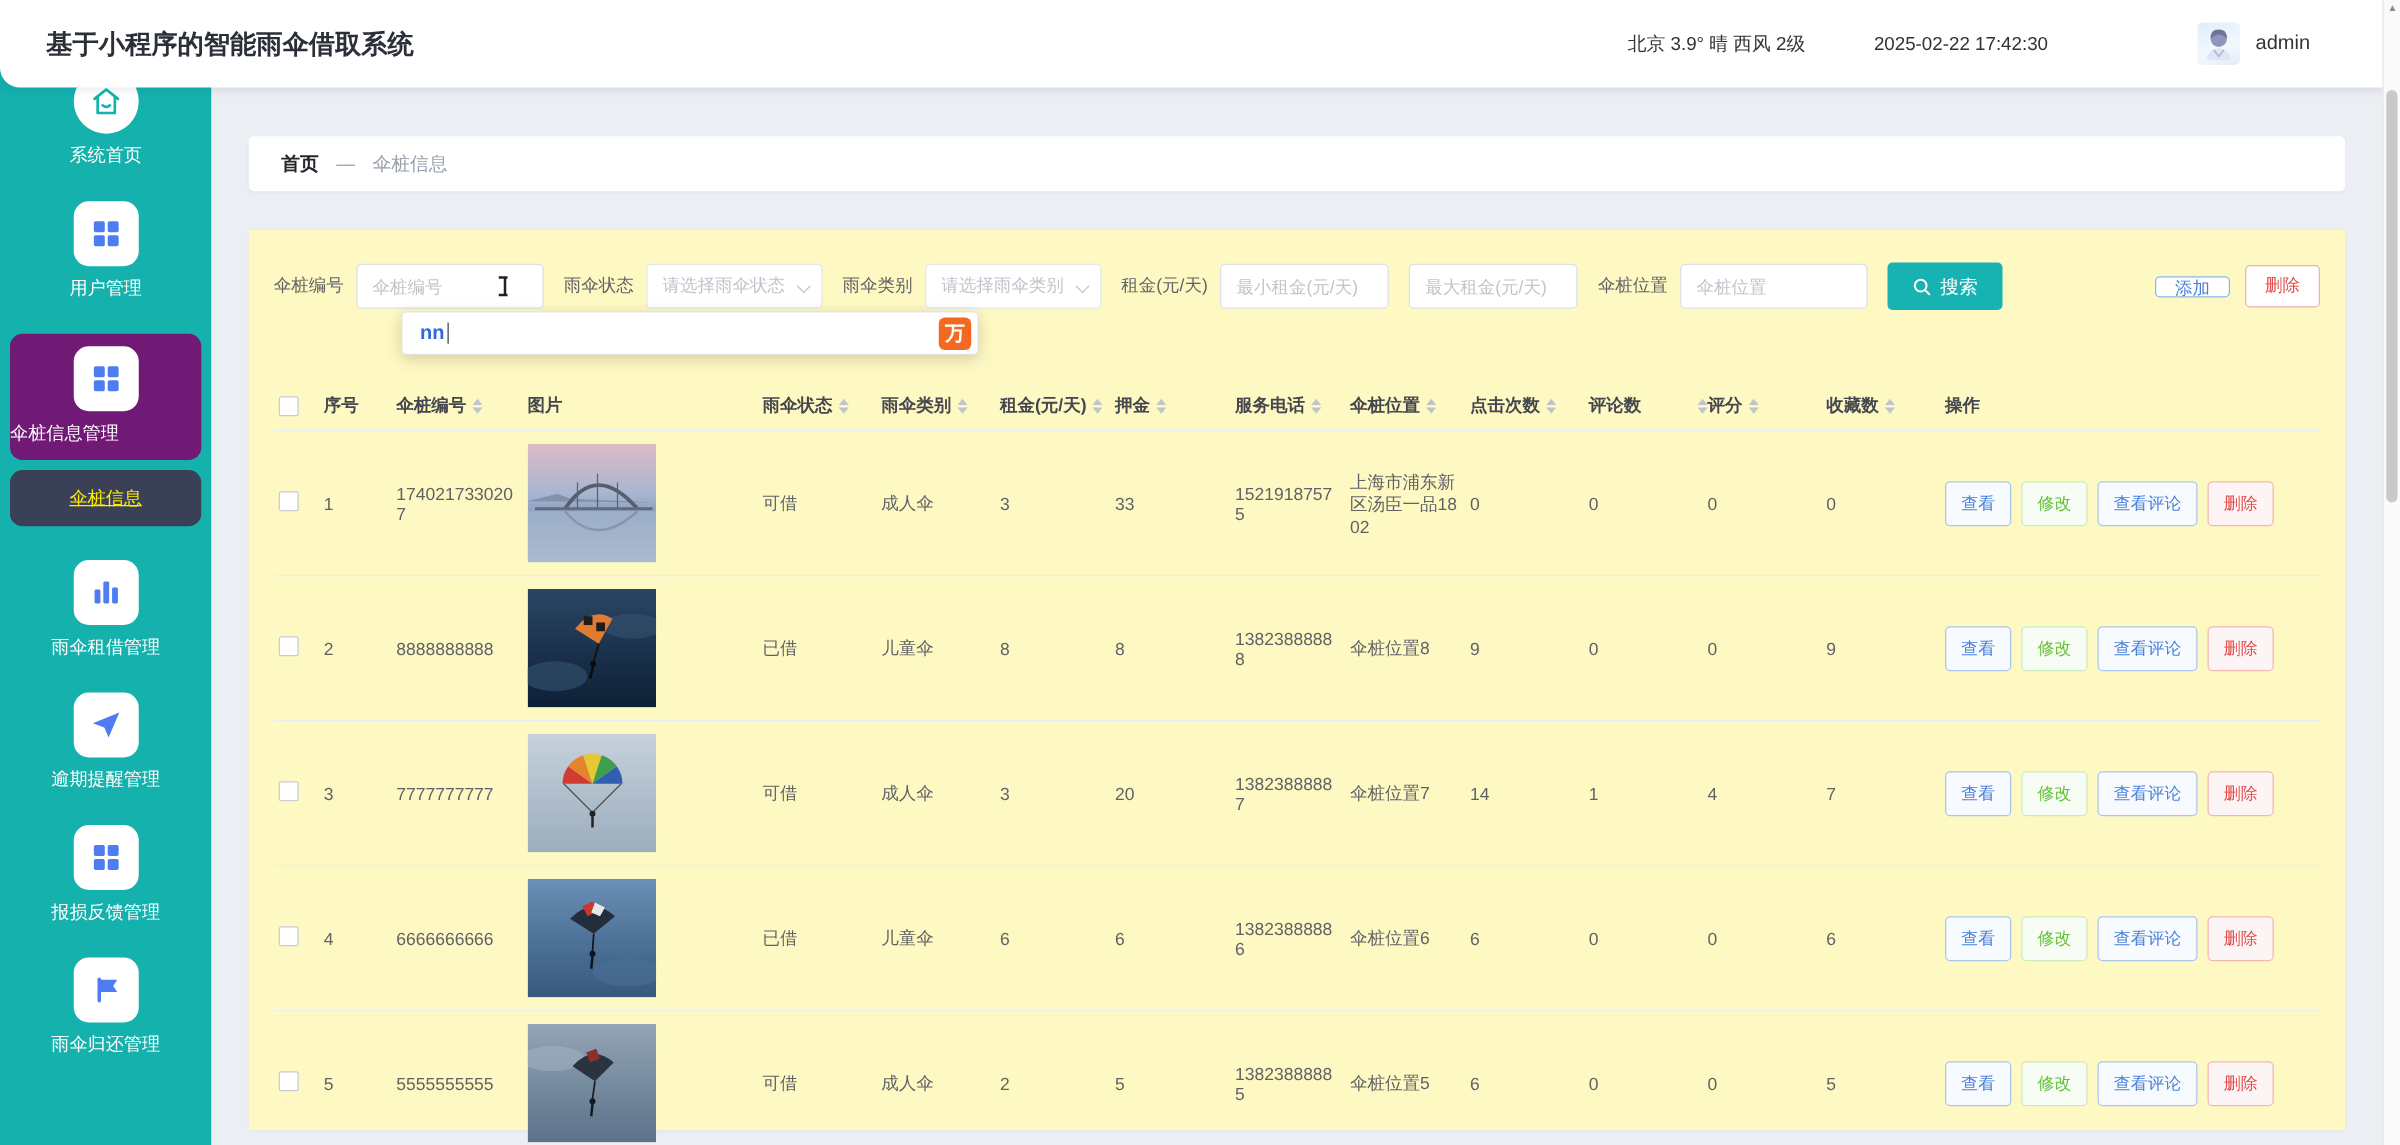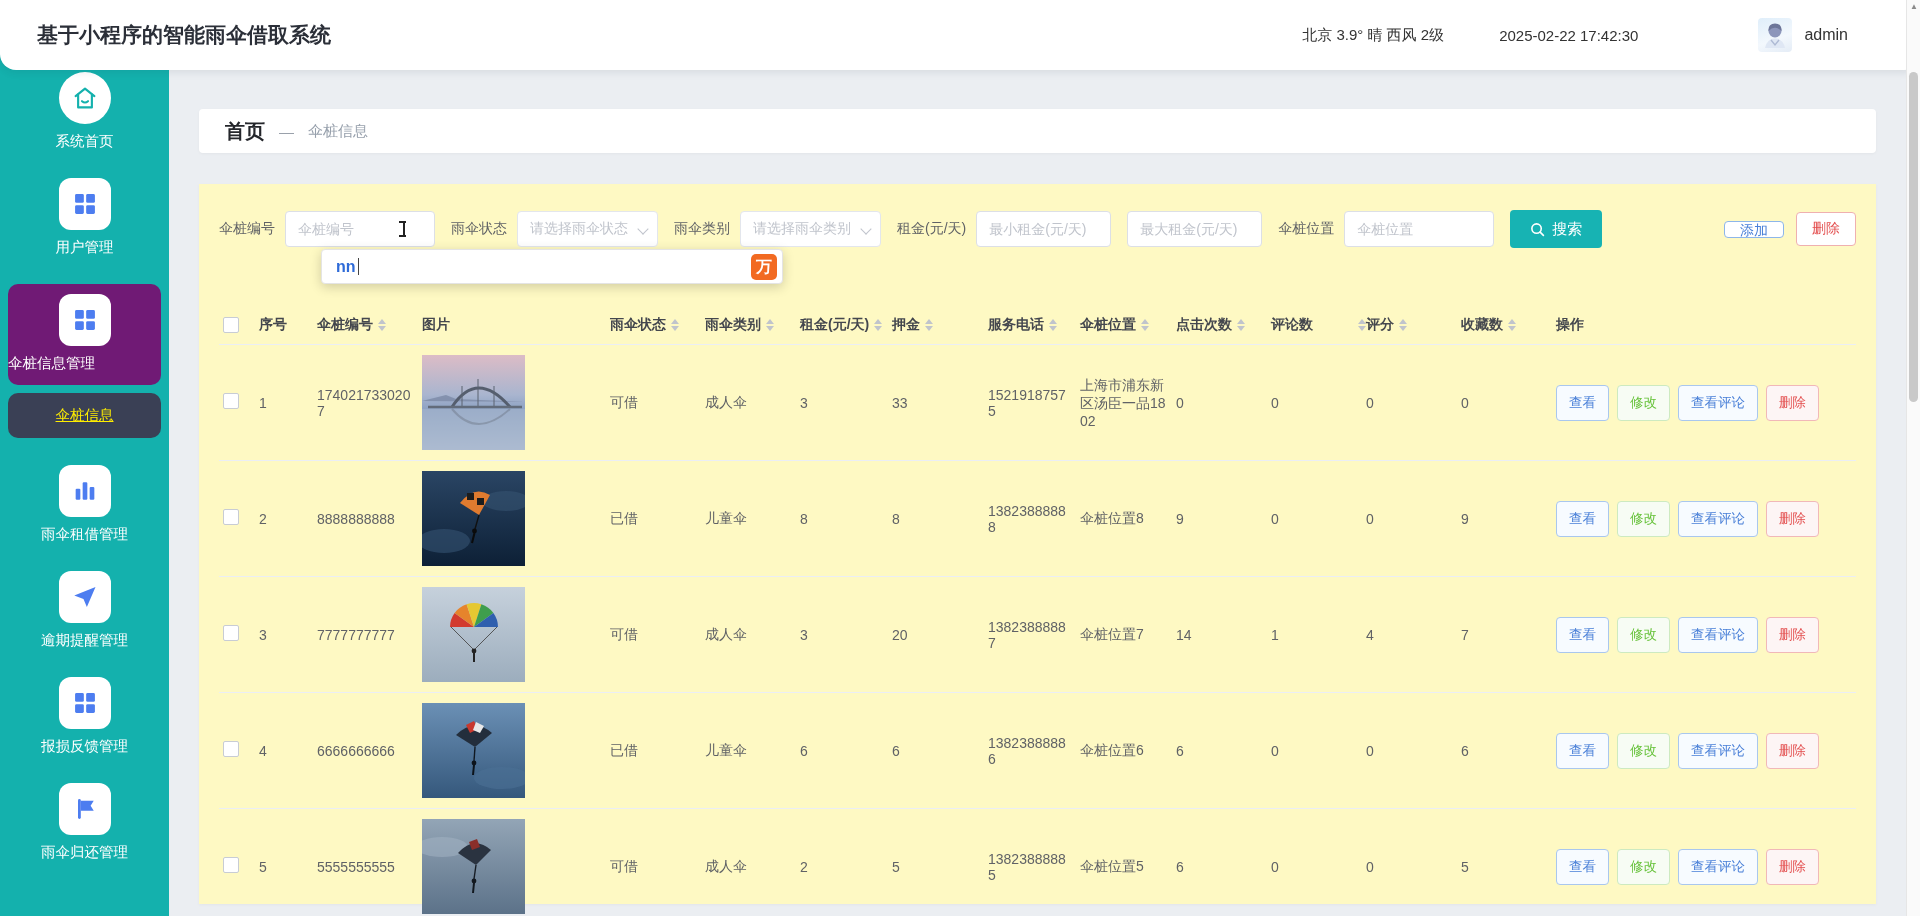--- a/index.html
+++ b/index.html
@@ -1,19 +1,19 @@
 <!DOCTYPE html>
 <html><head>
 <meta charset="utf-8">
 <style>
   * { margin:0; padding:0; box-sizing:border-box; }
   html,body { width:1920px; height:916px; overflow:hidden; font-family:"Liberation Sans","DejaVu Sans",sans-serif; background:#ebeef2; }
 
   
-  .sidebar { position:absolute; left:0; top:0; width:169px; height:916px; background:#14b1ad; z-index:1; padding-top:72px; }
+  .sidebar { position:absolute; left:0; top:0; width:169px; height:916px; background:#14b1ad; z-index:1; padding-top:55px; }
   .side-item { width:169px; margin-bottom:27px; text-align:center; cursor:pointer; }
   .icon-box { width:52px; height:52px; background:#fff; border-radius:12px; margin:0 auto; display:flex; align-items:center; justify-content:center; }
   .icon-box.round { border-radius:50%; }
   .side-label { display:block; color:#fff; font-size:14.5px; margin-top:8px; }
   .side-active-block { background:#701a75; border-radius:10px; margin:0 8px 8px 8px; padding:10px 0 12px 0; }
   .side-active-block .icon-box { border-radius:12px; }
   .side-sub { background:#3a4055; border-radius:10px; margin:0 8px 27px 8px; height:45px; display:flex; align-items:center; justify-content:center; cursor:pointer; }
   .side-sub span { color:#ffee00; font-size:14.5px; text-decoration:underline; }
 
   
@@ -27,21 +27,21 @@
   .admin-name { font-size:16px; color:#333; }
 
   
   .scrollbar { position:absolute; right:0; top:0; width:14px; height:916px; background:#fafafa; border-left:1px solid #e6e6e6; z-index:6; }
   .scrollbar .arrow { position:absolute; top:2px; left:0; width:14px; text-align:center; font-size:8px; color:#8a8a8a; }
   .scrollbar .thumb { position:absolute; top:72px; left:2px; width:9px; height:330px; background:#c9c9c9; border-radius:5px; }
 
   
   .content { position:absolute; left:169px; top:70px; right:14px; bottom:0; padding:0 30px; z-index:2; }
   .breadcrumb-bar { margin-top:39px; height:44px; background:#fff; border-radius:4px; display:flex; align-items:center; padding:0 26px; box-shadow:0 1px 3px rgba(0,0,0,.04); }
-  .bc-home { font-size:20px; font-weight:bold; color:#24262b; }
+  .bc-home { font-size:15px; font-weight:bold; color:#24262b; }
   .bc-sep { font-size:15px; color:#9aa1ab; margin:0 14px; }
   .bc-current { font-size:15px; color:#97a0ac; }
 
   .card { margin-top:31px; background:#fef9c3; border-radius:0; padding:26px 20px 0 20px; height:720px; box-shadow:0 1px 3px rgba(0,0,0,.04); }
 
   
   .filter-row { display:flex; align-items:center; }
   .f-label { font-size:14px; color:#606266; margin-right:10px; white-space:nowrap; }
   .f-input { height:36px; border:1px solid #dcdfe6; border-radius:4px; padding:0 12px; font-size:14px; color:#606266; margin-right:16px; outline:none; font-family:inherit; }
   .f-input::placeholder { color:#c0c4cc; }

